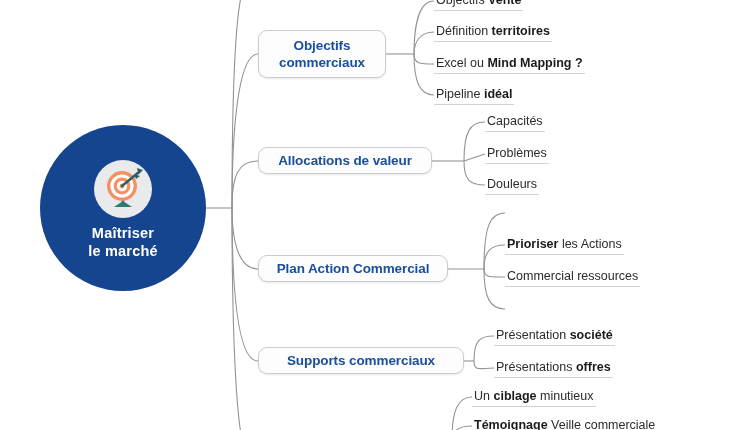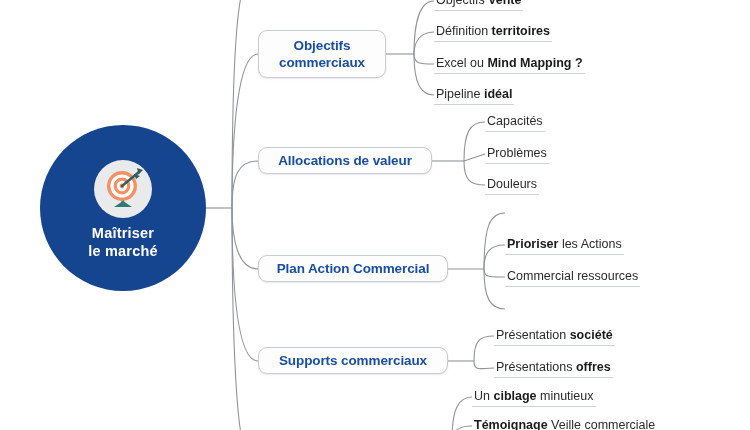--- a/index.html
+++ b/index.html
@@ -176,21 +176,21 @@
   </div>
 
   <div class="branch-node" style="left:258px; top:147px; width:174px; height:27px;">
     <span class="branch-label">Allocations de valeur</span>
   </div>
 
   <div class="branch-node" style="left:258px; top:255px; width:190px; height:27px;">
     <span class="branch-label">Plan Action Commercial</span>
   </div>
 
-  <div class="branch-node" style="left:258px; top:347px; width:190px; height:27px;">
+  <div class="branch-node" style="left:258px; top:347px; width:206px; height:27px;">
     <span class="branch-label">Supports commerciaux</span>
   </div>
 
   <div class="leaf-node" style="left:434px; top:-8px;"><span>Objectifs </span><span class="bold">Vente</span></div>
   <div class="leaf-node" style="left:434px; top:23px;"><span>Définition </span><span class="bold">territoires</span></div>
   <div class="leaf-node" style="left:434px; top:55px;"><span>Excel ou </span><span class="bold">Mind Mapping ?</span></div>
   <div class="leaf-node" style="left:434px; top:86px;"><span>Pipeline </span><span class="bold">idéal</span></div>
 
   <div class="leaf-node" style="left:485px; top:113px;"><span>Capacités</span></div>
   <div class="leaf-node" style="left:485px; top:145px;"><span>Problèmes</span></div>

